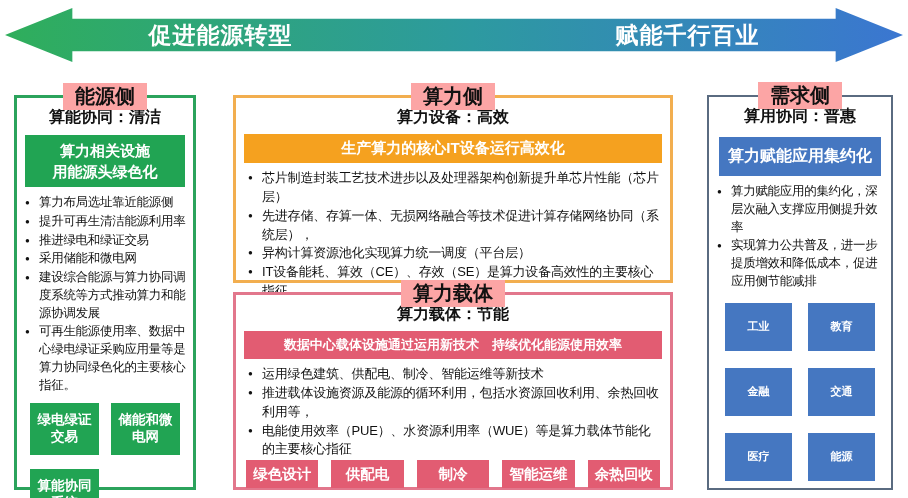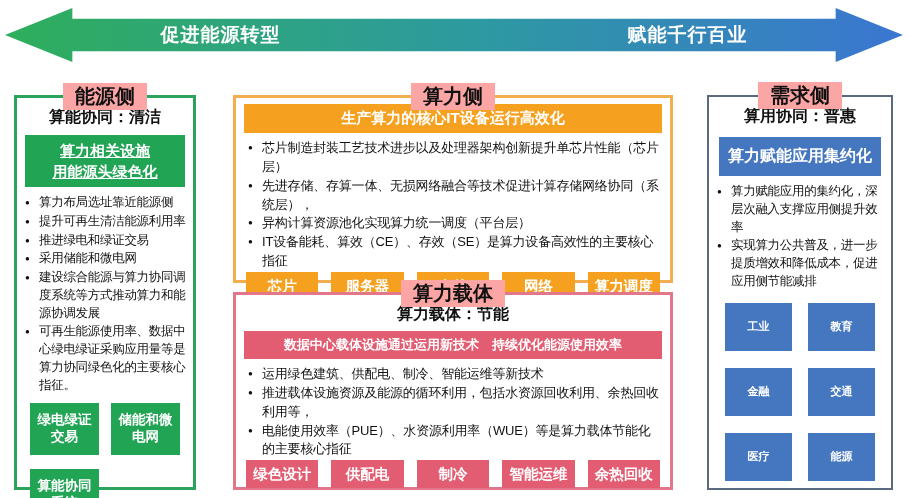--- a/index.html
+++ b/index.html
@@ -8,37 +8,37 @@
   .canvas { position:relative; width:908px; height:498px; background:#ffffff; overflow:hidden; }
 
   
   .banner {
     position:absolute; left:5px; top:8px; width:898px; height:54px;
     background:linear-gradient(90deg,#2fae5b 0%,#2d9aa0 52%,#3b76d1 100%);
     clip-path:polygon(0 50%,7.5% 0,7.5% 20%,92.5% 20%,92.5% 0,100% 50%,92.5% 100%,92.5% 80%,7.5% 80%,7.5% 100%);
   }
   .banner-label {
     position:absolute; top:50%; transform:translateY(-50%);
-    width:30%; text-align:center; color:#fff; font-size:19px; font-weight:bold; letter-spacing:1px;
+    width:30%; text-align:center; color:#fff; font-size:23px; font-weight:bold; letter-spacing:1px;
   }
   .banner-label.left  { left:9%; }
   .banner-label.right { left:61%; }
 
   
   .panel { position:absolute; background:#fff; border:3px solid var(--border); }
   .panel-title {
     position:absolute; top:-15px; left:50%; transform:translateX(-50%);
     background:#fca5a5; padding:0 12px; font-size:20px; font-weight:bold; color:#111; white-space:nowrap;
   }
   .subtitle { margin-top:9px; text-align:center; font-size:16px; font-weight:bold; color:#111; }
 
   .bar {
     color:#fff; font-weight:bold; text-align:center; background:var(--accent);
   }
-  .highlight-green { margin:7px 8px 0; padding:5px 2px; font-size:15px; line-height:1.4; white-space:pre-line;text-decoration:underline; }
+  .highlight-green { margin:7px 8px 0; padding:5px 2px; font-size:15px; line-height:1.4; white-space:pre-line; }
   .highlight-orange{ margin:6px 8px 0; padding:5px 0;  font-size:15px; }
   .highlight-pink  { margin:6px 8px 0; padding:5px 16px;  font-size:13px; }
   .highlight-blue  { margin:10px 10px 0; padding:9px 2px; font-size:16px; }
 
   ul.bullets { list-style:none; color:#111; }
   ul.bullets li { position:relative; padding-left:14px; }
   ul.bullets li::before { content:"●"; position:absolute; left:0; top:3px; font-size:8px; }
 
   .side-bullets { margin:7px 5px 0 8px; }
   .side-bullets li { font-size:12.5px; line-height:1.42; letter-spacing:-0.3px; margin-bottom:1px; }
@@ -89,20 +89,21 @@
       </ul>
     <div class="tag-grid energy-tags">
         <div class="tag">绿电绿证交易</div>
         <div class="tag">储能和微电网</div>
         <div class="tag">算能协同系统</div>
       </div>
   </section>
 
   <section class="panel" id="device-panel">
     <span class="panel-title">算力侧</span>
+    <div class="subtitle">算力设备：高效</div>
     <div class="bar highlight-orange">生产算力的核心IT设备运行高效化</div>
     <ul class="bullets mid-bullets">
         <li>芯片制造封装工艺技术进步以及处理器架构创新提升单芯片性能（芯片层）</li>
         <li>先进存储、存算一体、无损网络融合等技术促进计算存储网络协同（系统层），</li>
         <li>异构计算资源池化实现算力统一调度（平台层）</li>
         <li>IT设备能耗、算效（CE）、存效（SE）是算力设备高效性的主要核心指征</li>
       </ul>
     <div class="tag-row">
         <div class="tag">芯片</div>
         <div class="tag">服务器</div>

